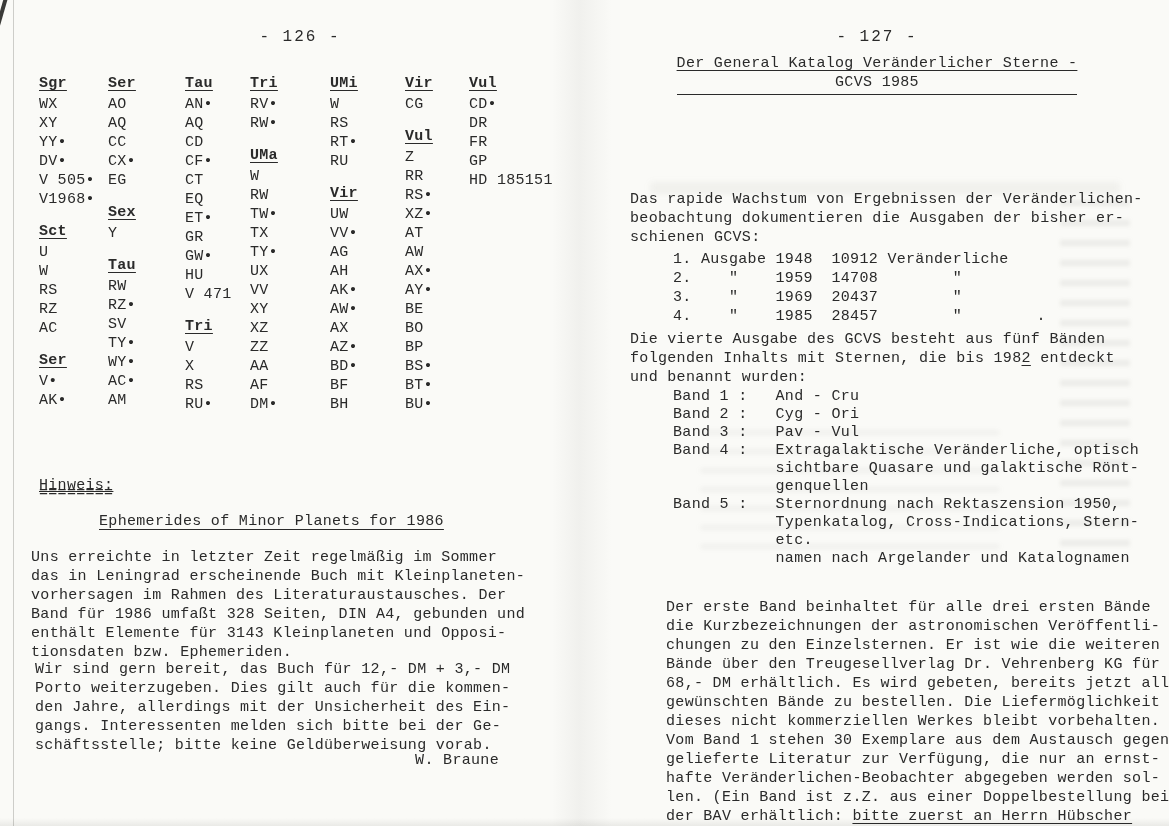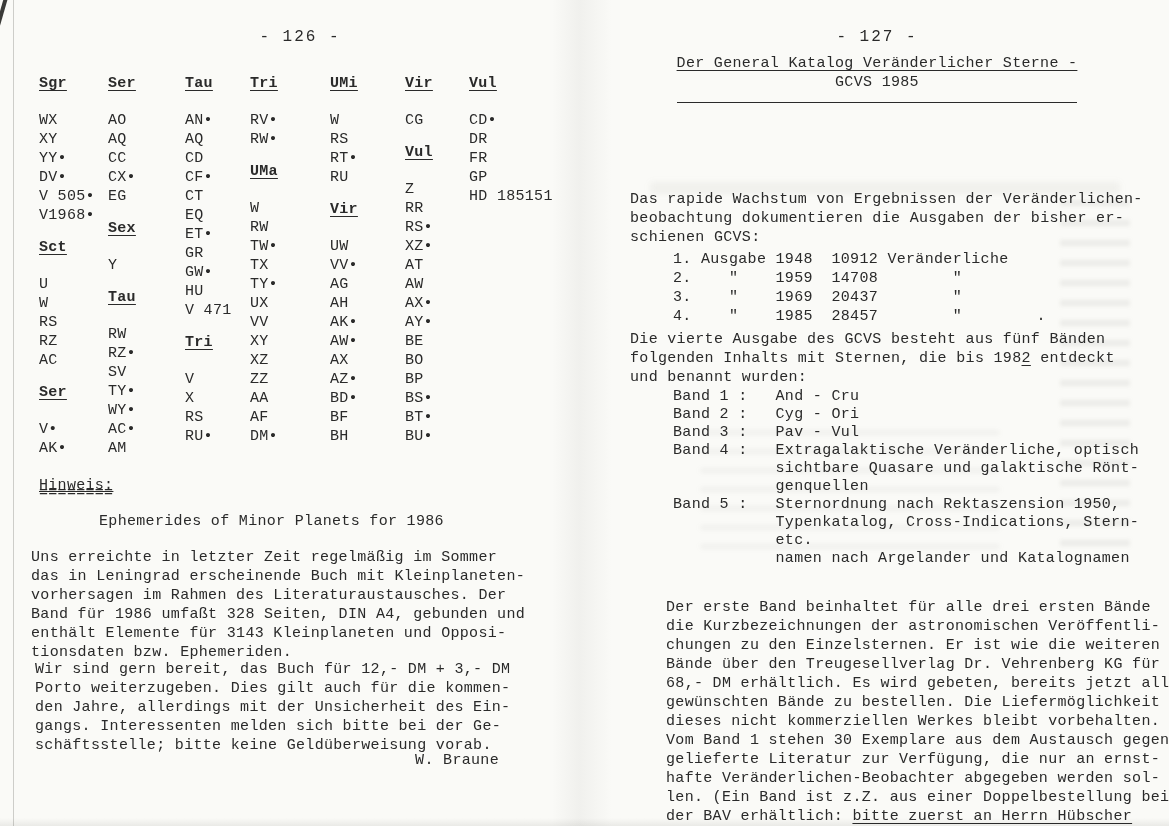--- a/index.html
+++ b/index.html
@@ -19,42 +19,42 @@
 
   
   #star-table { position:absolute; top:74px; left:24px; display:flex; align-items:flex-start; }
   .star-col { flex:0 0 auto; }
   .star-col:nth-child(1){ width:69px; } .star-col:nth-child(2){ width:77px; }
   .star-col:nth-child(3){ width:65px; } .star-col:nth-child(4){ width:80px; }
   .star-col:nth-child(5){ width:75px; } .star-col:nth-child(6){ width:64px; }
   .star-col:nth-child(7){ width:118px; }
   .star-h { font-size:15px; line-height:19px; font-weight:bold; letter-spacing:0.3px;
             text-decoration:underline; text-underline-offset:3px; text-decoration-thickness:1.4px; }
-  .star-h + .star-v { margin-top:18px; }
+  .star-h + .star-v { margin-top:2px; }
   .star-v + .star-h, .star-v + .star-h { margin-top:13px; }
   .star-v { font-size:15px; line-height:19px; letter-spacing:0.3px; white-space:pre; }
 
   .mono { font-size:15px; line-height:19px; letter-spacing:0.32px; }
   .para { white-space:pre-line; }
   .u { text-decoration:underline; text-underline-offset:2.5px; text-decoration-thickness:1.3px; }
 
   
   #hinweis { position:absolute; top:477px; left:24px; }
   #hinweis-label { font-size:15px; letter-spacing:0.3px; text-decoration:underline;
                    text-underline-offset:2px; }
   #hinweis-eq { font-size:15px; letter-spacing:0.3px; margin-top:-9px; }
   #eph-heading { position:absolute; top:513px; left:84px; font-size:15px; letter-spacing:0.32px;
-                 text-underline-offset:3.5px; text-decoration-thickness:1.4px; }
+                 text-decoration:underline; text-underline-offset:3.5px; text-decoration-thickness:1.4px; }
   #left-p1 { position:absolute; top:548px; left:16px; width:540px; }
   #left-p2 { position:absolute; top:660px; left:20px; width:540px; }
   #signature { position:absolute; top:751px; left:0; width:484px; text-align:right; }
 
   
   #article-title { position:absolute; top:54px; left:0; width:100%; text-align:center; }
-  #article-title .inner { display:inline-block; padding-bottom:10px; border-bottom:1.6px solid #2a2a2a;text-align:center; }
+  #article-title .inner { display:inline-block; padding-bottom:2px; border-bottom:1.6px solid #2a2a2a;text-align:center; }
   #title-l1 { display:block; text-decoration:underline; text-underline-offset:3px;
               text-decoration-thickness:1.3px; }
   #title-l2 { display:block; }
   #right-p1 { position:absolute; top:110px; left:45px; width:520px; }
   #right-p2 { position:absolute; top:190px; left:45px; width:520px; }
   #editions  { position:absolute; top:250px; left:88px; }
   #right-p3 { position:absolute; top:330px; left:45px; width:520px; }
   #bands     { position:absolute; top:388px; left:88px; }
   #bands .mono-line { line-height:18px; }
   #right-p4 { position:absolute; top:598px; left:45px; width:528px;margin-left:36px; }

